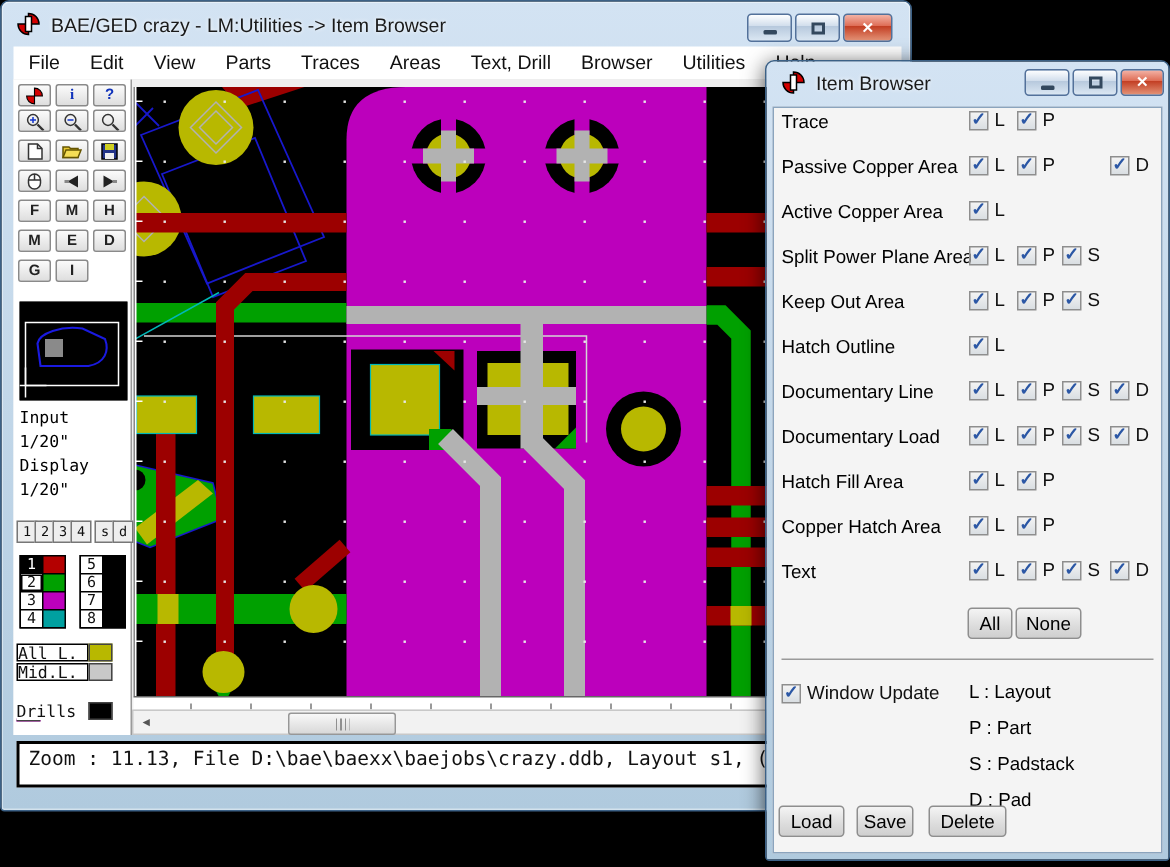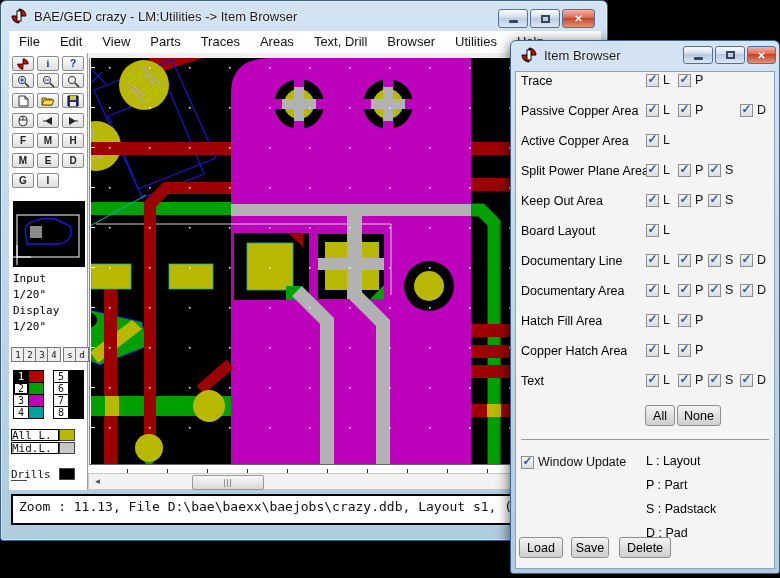--- a/index.html
+++ b/index.html
@@ -464,21 +464,21 @@
           <span class="cbgroup" style="left: 157px;">
             <span class="cb checked"></span>
             <span class="cblabel">P</span>
           </span>
           <span class="cbgroup" style="left: 187px;">
             <span class="cb checked"></span>
             <span class="cblabel">S</span>
           </span>
         </div>
         <div class="item-row">
-          <span class="item-label">Board Layout</span>
+          <span class="item-label">Hatch Outline</span>
           <span class="cbgroup" style="left: 125px;">
             <span class="cb checked"></span>
             <span class="cblabel">L</span>
           </span>
         </div>
         <div class="item-row">
           <span class="item-label">Documentary Line</span>
           <span class="cbgroup" style="left: 125px;">
             <span class="cb checked"></span>
             <span class="cblabel">L</span>
@@ -490,21 +490,21 @@
           <span class="cbgroup" style="left: 187px;">
             <span class="cb checked"></span>
             <span class="cblabel">S</span>
           </span>
           <span class="cbgroup" style="left: 219px;">
             <span class="cb checked"></span>
             <span class="cblabel">D</span>
           </span>
         </div>
         <div class="item-row">
-          <span class="item-label">Documentary Area</span>
+          <span class="item-label">Documentary Load</span>
           <span class="cbgroup" style="left: 125px;">
             <span class="cb checked"></span>
             <span class="cblabel">L</span>
           </span>
           <span class="cbgroup" style="left: 157px;">
             <span class="cb checked"></span>
             <span class="cblabel">P</span>
           </span>
           <span class="cbgroup" style="left: 187px;">
             <span class="cb checked"></span>

